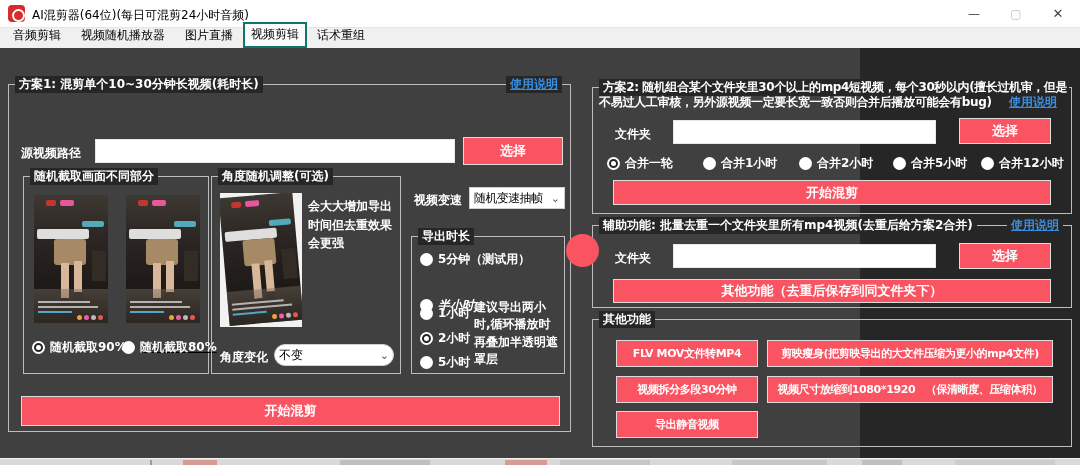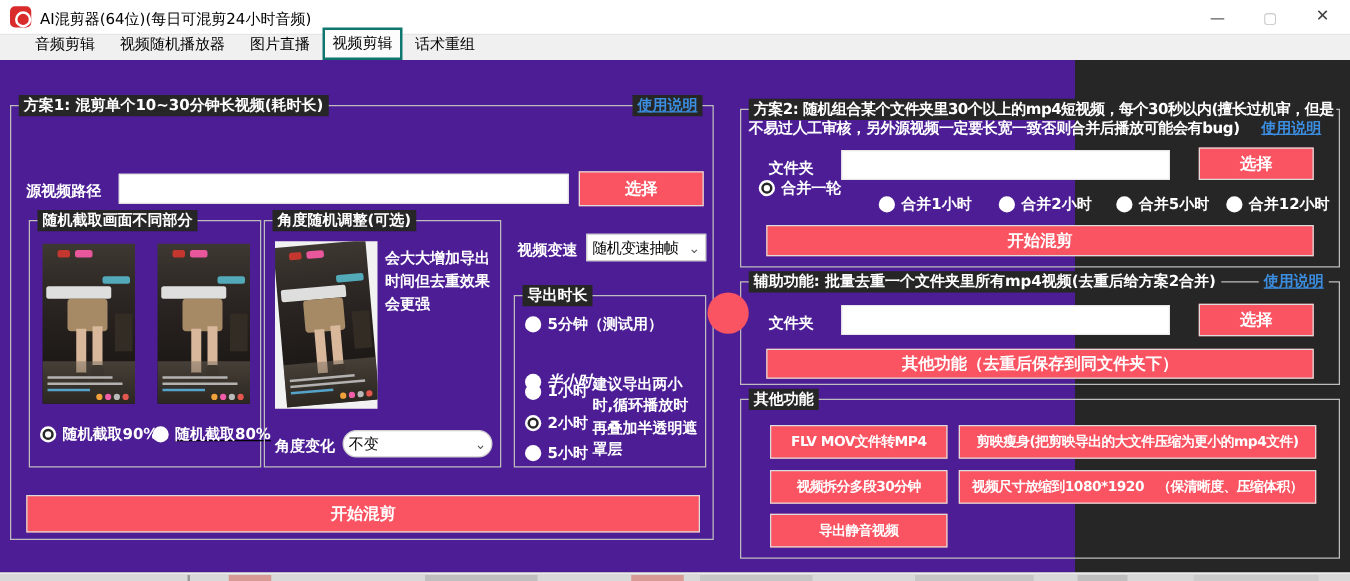--- a/index.html
+++ b/index.html
@@ -11,26 +11,26 @@
   .titlebar { position:absolute; top:0; left:0; width:1080px; height:28px; background:#ffffff; border-bottom:1px solid #e5e5e5; }
   .app-logo { position:absolute; left:8px; top:5px; width:17px; height:17px; background:#d92b2b; border-radius:4px; }
   .app-logo::after { content:""; position:absolute; left:4px; top:4px; width:9px; height:9px; border:2px solid #ffffff; border-radius:50%; }
   .win-title { position:absolute; left:32px; top:7px; font-size:12px; color:#000; white-space:nowrap; }
   .win-btn { position:absolute; top:0; width:40px; height:27px; display:flex; align-items:center; justify-content:center; font-size:12px; color:#444; cursor:default; }
   .win-min { right:86px; }
   .win-max { right:44px; color:#c0c0c0; }
   .win-close { right:2px; font-size:13px; }
 
   
-  .tabbar { position:absolute; top:28px; left:0; width:1080px; height:20px; background:#f0f0f0; display:flex; align-items:flex-end; padding-left:18px; }
+  .tabbar { position:absolute; top:28px; left:0; width:1080px; height:20px; background:#f0f0f0; display:flex; align-items:flex-end; padding-left:3px; }
   .tab { font-size:12px; color:#000; padding:2px 9px 3px 9px; white-space:nowrap; border:1px solid transparent; }
   .tab.active { background:#fcfcfc; border:2px solid #0f766e; padding:2px 6px 3px 6px; }
 
   
-  .content { position:absolute; top:48px; left:0; width:860px; height:410px; background:#4c1d95; }
+  .content { position:absolute; top:48px; left:0; width:860px; height:410px; background:#404040; }
 
   .panel { position:absolute; border:1px solid #bdbdbd; }
   .panel-title { position:absolute; top:-9px; left:6px; background:#262626; padding:0 4px; font-size:12px; font-weight:700; color:#fff; white-space:nowrap; }
   .help-link { position:absolute; top:-9px; right:8px; background:#262626; padding:0 4px; font-size:12px; font-weight:700; color:#3b8de0; text-decoration:underline; white-space:nowrap; cursor:pointer; }
 
   .lbl { position:absolute; font-size:12px; font-weight:700; color:#fff; white-space:nowrap; }
   .hint { position:absolute; font-size:11.5px; font-weight:700; color:#8a8a8a; white-space:nowrap; letter-spacing:-0.3px; }
   .tinput { position:absolute; background:#fff; border:1px solid #e8e8e8; height:24px; font-size:12px; padding:0 4px; color:#000; }
   .btn { position:absolute; background:#fa5361; border:1px solid #dcdcdc; color:#fff; font-size:13px; font-weight:700; display:flex; align-items:center; justify-content:center; cursor:pointer; white-space:nowrap; }
   .combo { position:absolute; background:#fff; border:1px solid #d0d0d0; height:22px; display:flex; align-items:center; justify-content:space-between; padding:0 4px; font-size:12px; color:#000; cursor:pointer; }
@@ -229,21 +229,21 @@
 
     <div class="panel" style="left:592px; top:39px; width:480px; height:127px;">
       <div class="panel-title" style="letter-spacing:-0.4px; max-width:470px;">方案2: 随机组合某个文件夹里30个以上的mp4短视频，每个30秒以内(擅长过机审，但是</div>
       <div class="lbl" style="left:6px; top:6px; letter-spacing:-0.3px;">不易过人工审核，另外源视频一定要长宽一致否则合并后播放可能会有bug)</div>
       <div class="help-link" style="top:6px; right:10px;">使用说明</div>
 
       <div class="lbl" style="left:22px; top:38px;">文件夹</div>
       <input class="tinput" style="left: 80px; top: 32px; width: 263px;" value="">
       <div class="btn" style="left:366px; top:30px; width:92px; height:26px;">选择</div>
 
-      <div class="radio-row" style="left:14px; top:54px;">
+      <div class="radio-row" style="left:14px; top:67px;">
         <span class="radio checked"></span>
         <span class="radio-label">合并一轮</span>
       </div>
       <div class="radio-row" style="left:110px; top:67px;">
         <span class="radio"></span>
         <span class="radio-label">合并1小时</span>
       </div>
       <div class="radio-row" style="left:206px; top:67px;">
         <span class="radio"></span>
         <span class="radio-label">合并2小时</span>

